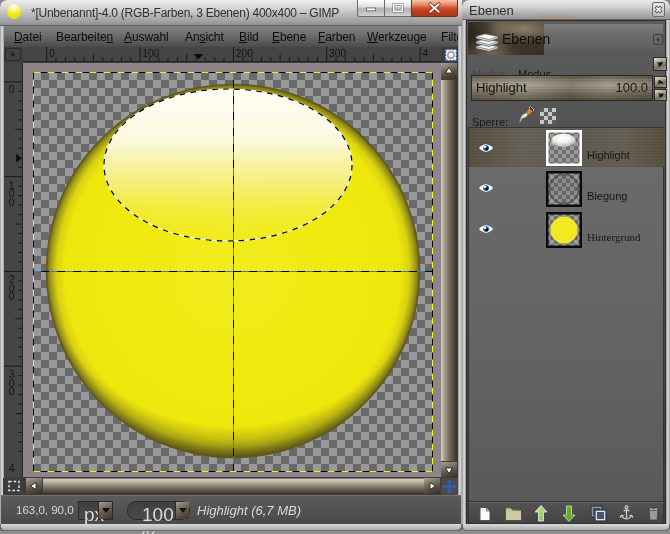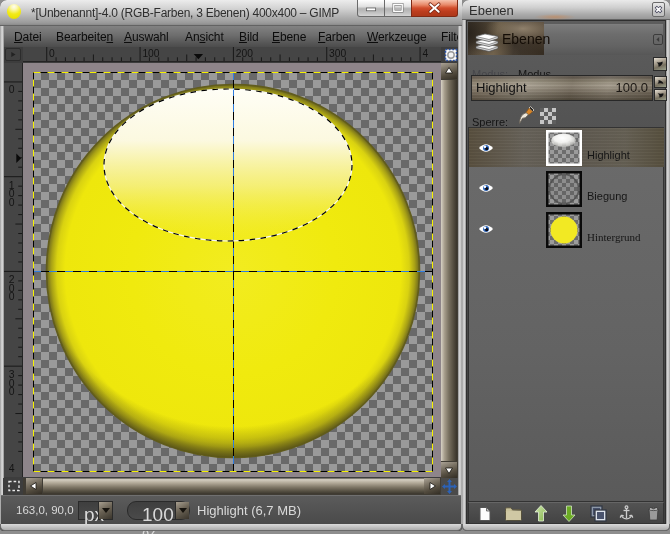--- a/index.html
+++ b/index.html
@@ -383,21 +383,21 @@
 <div id="status" class="abs">
   <span class="abs" style="left:15px; top:8px; font-size:11.5px;">163,0, 90,0</span>
   <span class="combo" style="left:77px; width:35px;">
       <span class="abs" style="left:5px; top:2px;">px</span>
       <span class="cbtn"></span>
     </span>
   <span class="combo" style="left:126px; width:63px;border-radius:9px;">
       <span class="abs" style="left:14px; top:2px;">100 %</span>
       <span class="cbtn"></span>
     </span>
-  <span class="abs" style="left:196px; top:7px;">Highlight (6,7 MB)</span>
+  <span class="abs" style="left:196px; top:7px;font-style:italic;">Highlight (6,7 MB)</span>
 </div>
 <div id="gw-bottom" class="abs"></div>
 
 <div id="ew" class="abs">
 <div id="ew-title" class="abs"></div>
 <div id="ew-text" class="abs">Ebenen</div>
 <div class="abs" style="left:72px; top:14px; width:42px; height:6px; background:radial-gradient(closest-side, rgba(225,120,40,0.4), rgba(225,120,40,0) 100%);"></div>
 <div id="ew-close" class="abs">
       <svg class="glyph" viewBox="0 0 13 15">
         <g stroke-linecap="butt">

